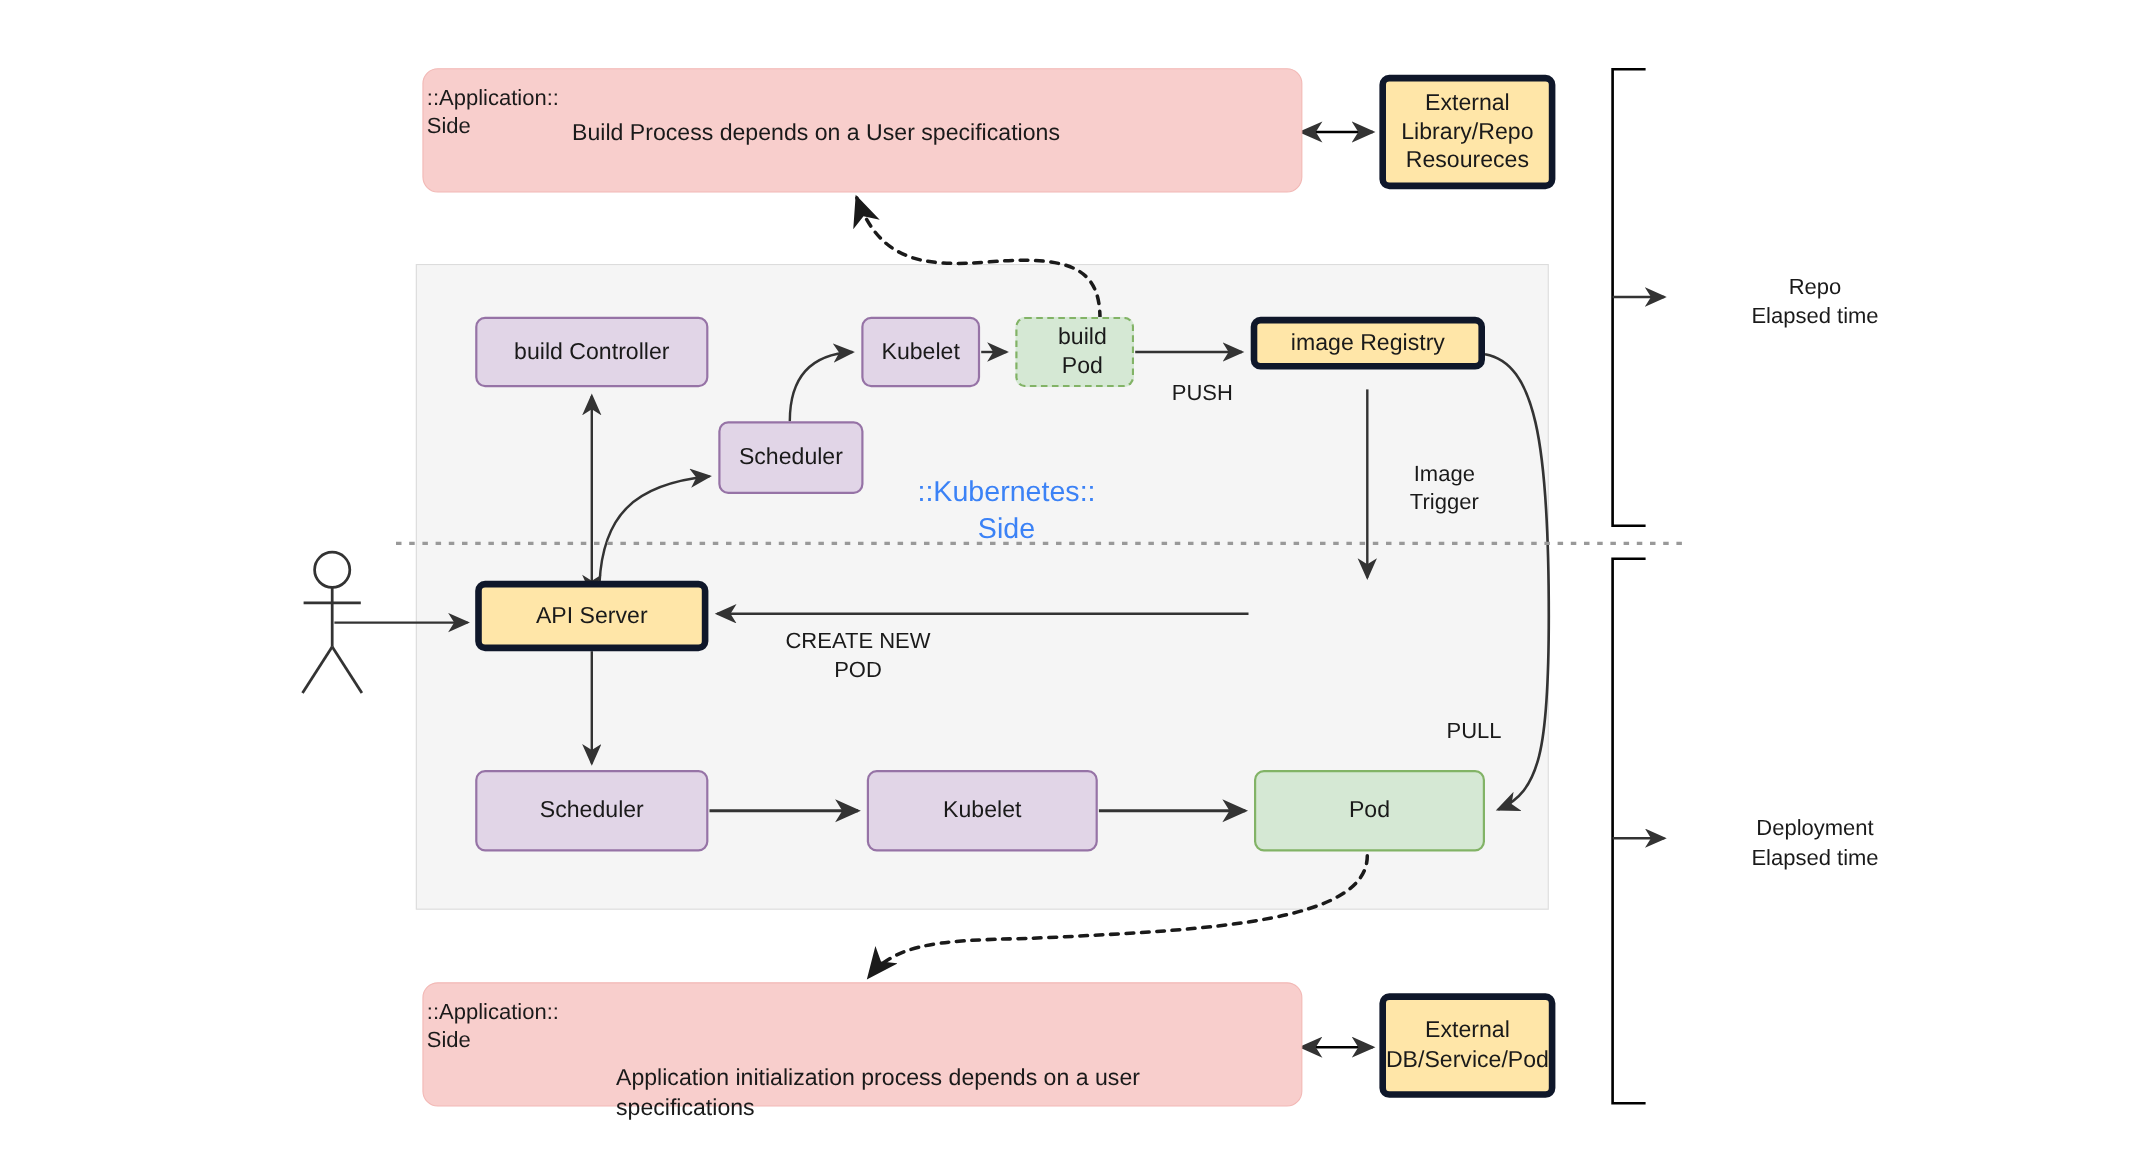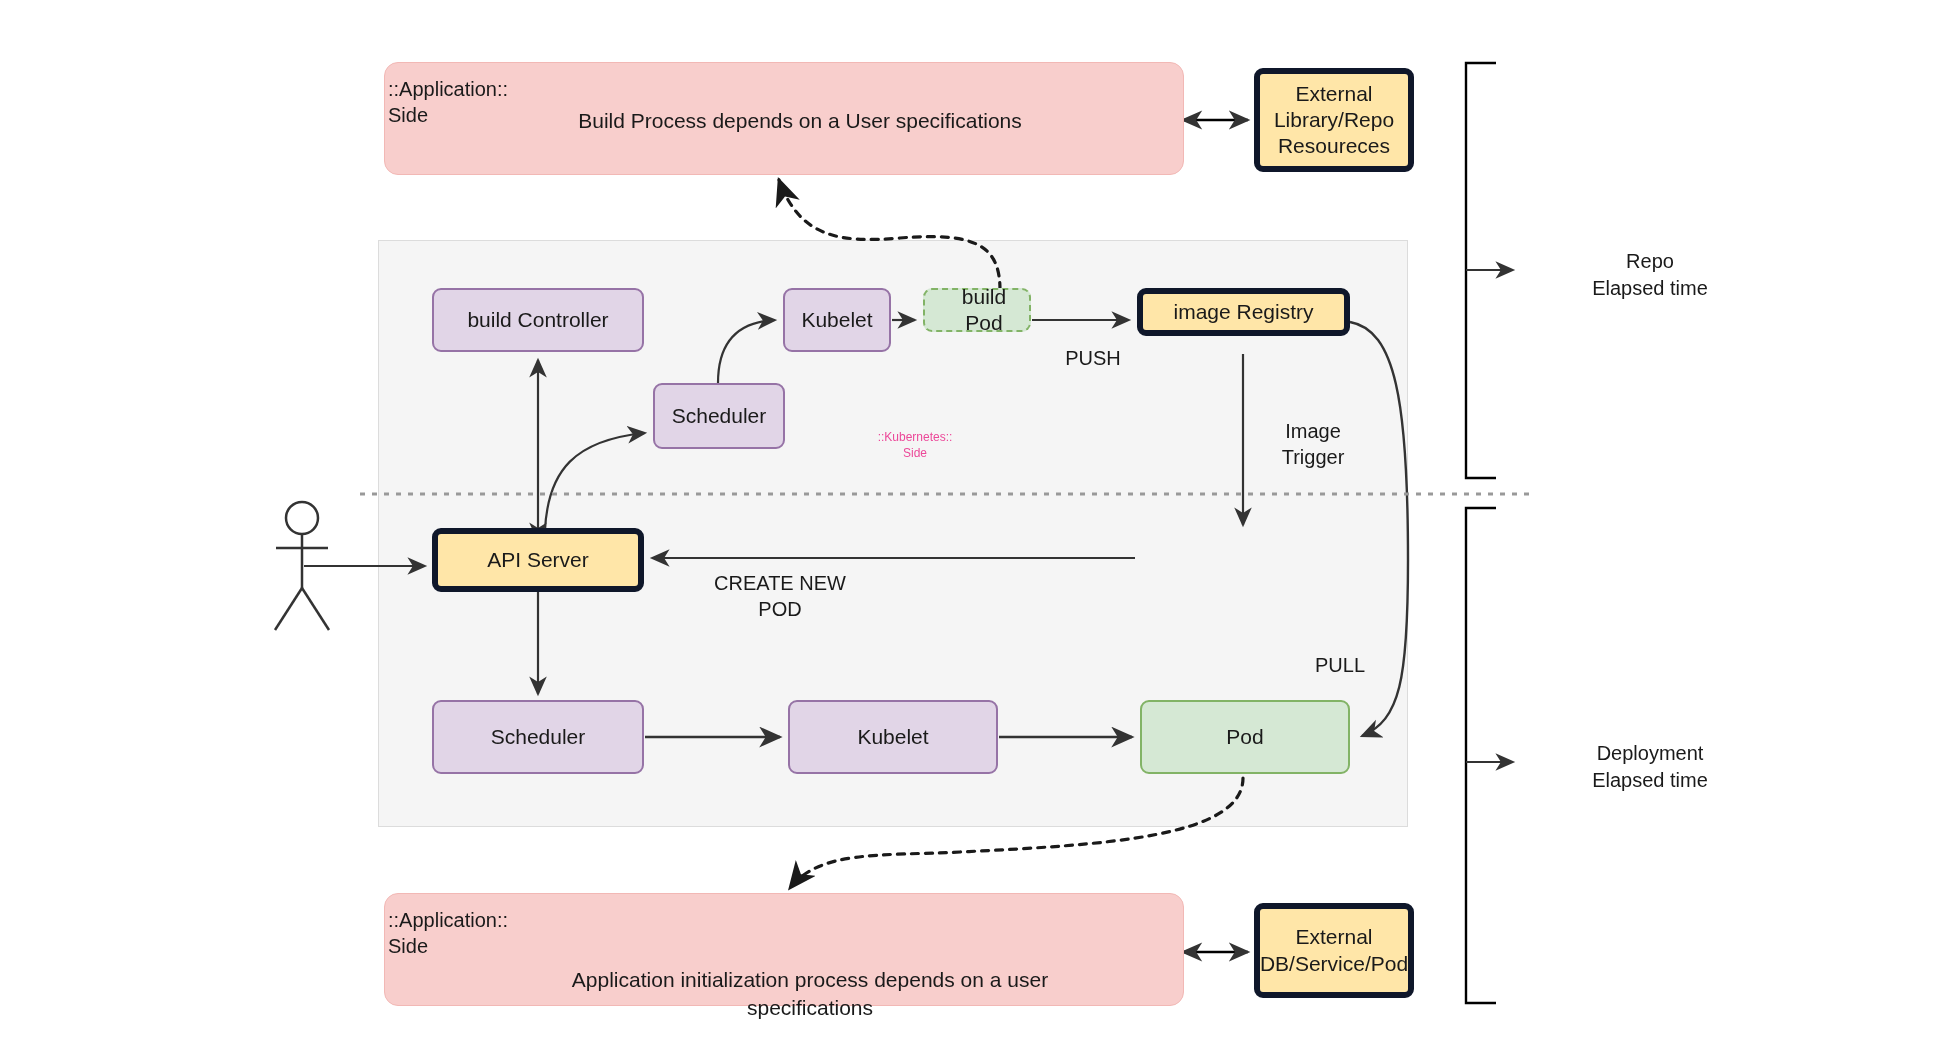--- a/index.html
+++ b/index.html
@@ -82,34 +82,34 @@
     font-size: 20px;
     color: #1a1a1a;
     line-height: 1.3;
     width: 160px;
   }
   .app-center-text {
     position: absolute;
     font-size: 21px;
     color: #1a1a1a;
     line-height: 1.35;
-    text-align: center;
+    text-align: left;
   }
   .edge-label {
     position: absolute;
     font-size: 20px;
     color: #1a1a1a;
     text-align: center;
     line-height: 1.3;
     white-space: pre-line;
   }
   .k8s-side-label {
     position: absolute;
-    font-size: 12px;
-    color: #ec4899;
+    font-size: 26px;
+    color: #3b82f6;
     text-align: center;
     line-height: 1.3;
     white-space: pre-line;
   }
   .bracket-label {
     position: absolute;
     font-size: 20px;
     color: #1a1a1a;
     text-align: center;
     line-height: 1.35;
@@ -196,21 +196,21 @@
 
   <div class="k8s-side-label" style="left:800px; top:430px; width:230px;">::Kubernetes::
 Side</div>
 
   <div class="node node-purple" style="left:432px; top:288px; width:212px; height:64px;">build Controller</div>
 
   <div class="node node-purple" style="left:653px; top:383px; width:132px; height:66px;">Scheduler</div>
 
   <div class="node node-purple" style="left:783px; top:288px; width:108px; height:64px;">Kubelet</div>
 
-  <div class="node node-green-dashed" style="left:923px; top:288px; width:108px; height:44px;padding-left:20px;">build Pod</div>
+  <div class="node node-green-dashed" style="left:923px; top:288px; width:108px; height:64px;padding-left:20px;">build Pod</div>
 
   <div class="node node-yellow" style="left:1137px; top:288px; width:213px; height:48px;">image Registry</div>
 
   <div class="node node-yellow" style="left:432px; top:528px; width:212px; height:64px;">API Server</div>
 
 
   <div class="node node-purple" style="left:432px; top:700px; width:212px; height:74px;">Scheduler</div>
 
   <div class="node node-purple" style="left:788px; top:700px; width:210px; height:74px;">Kubelet</div>
 

